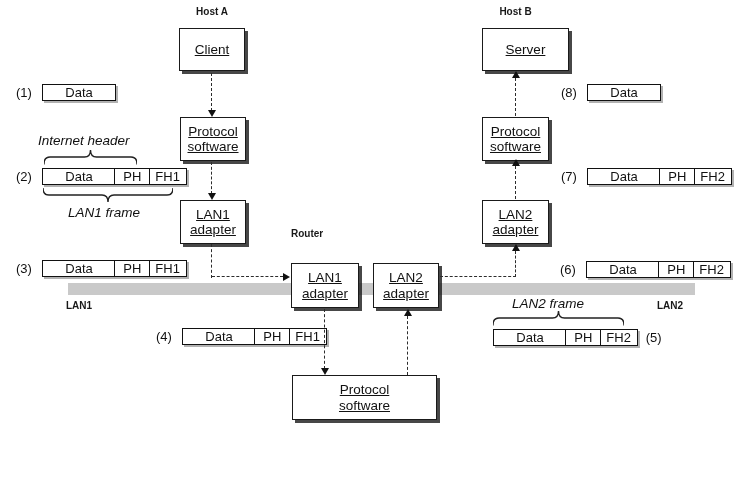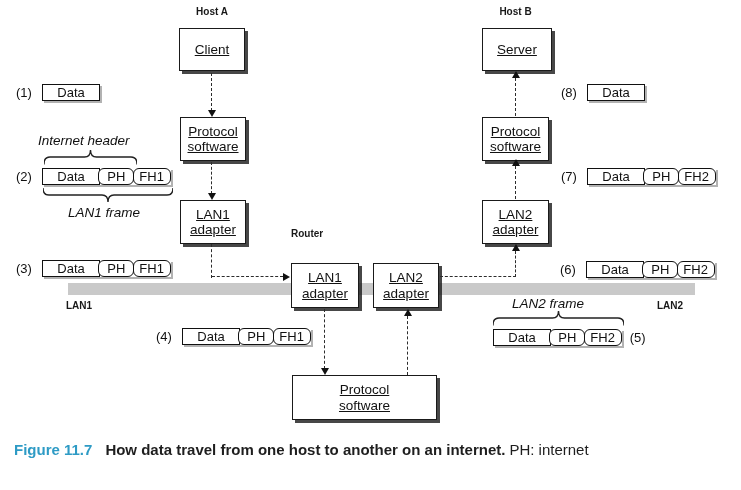--- a/index.html
+++ b/index.html
@@ -20,22 +20,22 @@
   .lanbar { position:absolute; left:68px; top:283px; width:627px; height:12px; background:var(--lan-bar); z-index:1; }
   .prow { position:absolute; display:flex; align-items:center; z-index:2; }
   .plabel { flex:none; width:22px; font-size:13px; color:#111; margin-right:4px; }
   .plabel-right { flex:none; font-size:13px; color:#111; margin-left:8px; }
   .pbox { display:flex; box-shadow:2px 2px 0 rgba(0,0,0,0.3); }
   .pcell {
     height:17px; border:1.7px solid #111; background:#fff;
     display:flex; align-items:center; justify-content:center;
     font-size:13px; color:#111;
   }
-  .pcell + .pcell { margin-left:-1.7px;border-radius:6px; }
-  .w-data { width:58px; } .w-ph { width:36px; } .w-fh { width:38px; }
+  .pcell + .pcell { margin-left:-1.7px; }
+  .w-data { width:74px; } .w-ph { width:36px; } .w-fh { width:38px; }
   .ilabel { position:absolute; font-style:italic; font-size:13.5px; color:#111; z-index:2; }
   .brace { position:absolute; z-index:1; }
   .vdash { position:absolute; width:0; border-left:1.5px dashed #2c2c2c; z-index:3; }
   .hdash { position:absolute; height:0; border-top:1.5px dashed #2c2c2c; z-index:3; }
   .arr { position:absolute; width:0; height:0; z-index:3; }
   .arr-down  { border-left:4px solid transparent; border-right:4px solid transparent; border-top:7px solid #111; }
   .arr-up    { border-left:4px solid transparent; border-right:4px solid transparent; border-bottom:7px solid #111; }
   .arr-right { border-top:4px solid transparent; border-bottom:4px solid transparent; border-left:7px solid #111; }
   .caption { position:absolute; left:14px; top:438px; width:714px; font-size:15px; line-height:23px; color:#1e1e1e; }
   .fignum { color:var(--accent); font-weight:bold; margin-right:13px; }
@@ -59,21 +59,21 @@
   </div>
   <div class="nbox" style="left:180px;top:117px;width:66px;height:44px;">
     <span class="nbox-text">Protocol
 software</span>
   </div>
   <div class="nbox" style="left:180px;top:200px;width:66px;height:44px;">
     <span class="nbox-text">LAN1
 adapter</span>
   </div>
 
-  <div class="nbox" style="left:482px;top:28px;width:70px;height:43px;">
+  <div class="nbox" style="left:482px;top:28px;width:87px;height:43px;">
     <span class="nbox-text">Server</span>
   </div>
   <div class="nbox" style="left:482px;top:117px;width:67px;height:44px;">
     <span class="nbox-text">Protocol
 software</span>
   </div>
   <div class="nbox" style="left:482px;top:200px;width:67px;height:44px;">
     <span class="nbox-text">LAN2
 adapter</span>
   </div>
@@ -194,18 +194,15 @@
   <div class="vdash" style="left:515px;top:251px;height:26px;"></div>
   <div class="arr arr-up" style="left:512px;top:244px;"></div>
 
   <div class="vdash" style="left:515px;top:166px;height:33px;"></div>
   <div class="arr arr-up" style="left:512px;top:159px;"></div>
 
   <div class="vdash" style="left:515px;top:78px;height:38px;"></div>
   <div class="arr arr-up" style="left:512px;top:71px;"></div>
 
   <div class="caption">
-    <div>
-      <span class="fignum">Figure 11.7</span><span class="capbold">How data travel from one host to another on an internet.</span><span>PH: internet</span>
-    </div>
   </div>
 
 </div>
 
 </body></html>

